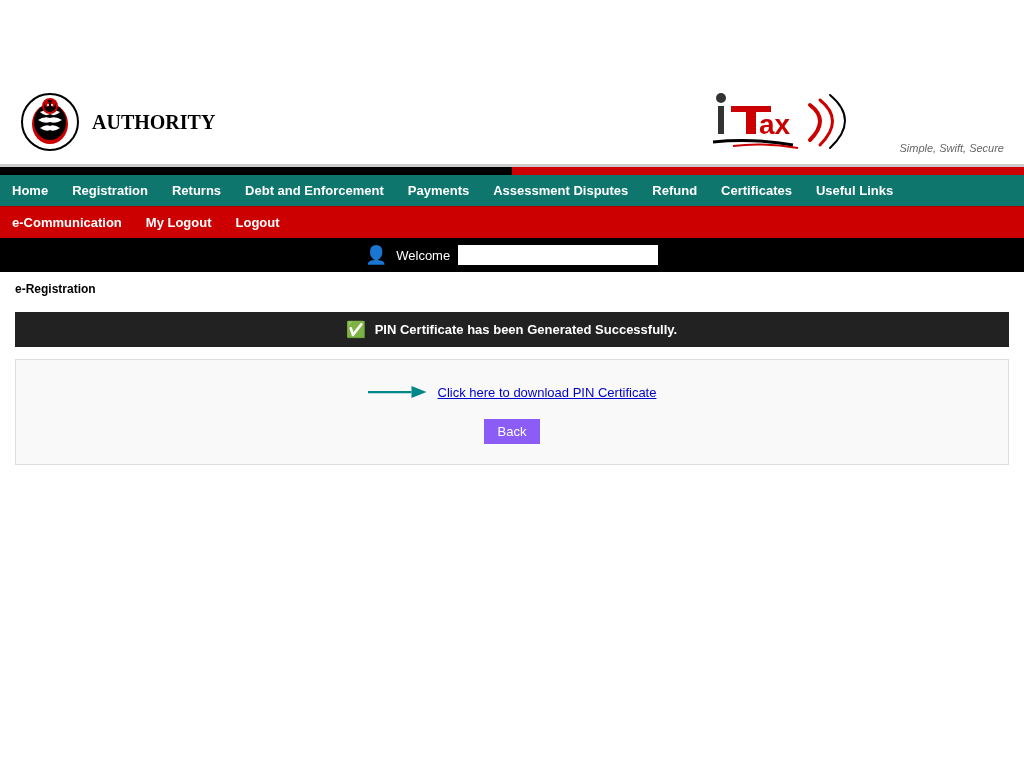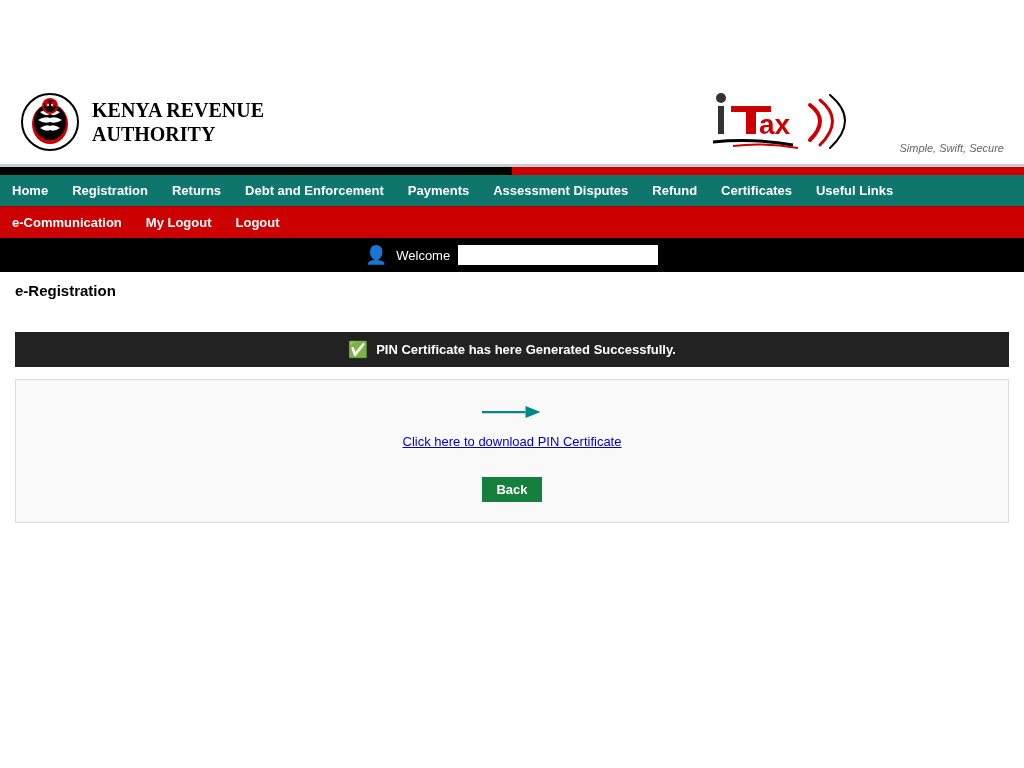--- a/index.html
+++ b/index.html
@@ -129,24 +129,24 @@
       display: inline-block;
     }
 
     
     .main-content {
       padding: 10px 15px;
       background: #fff;
     }
 
     .page-title {
-      font-size: 15px;
+      font-size: 12px;
       font-weight: bold;
       color: #000;
-      margin-bottom: 29px;
+      margin-bottom: 12px;
       padding-bottom: 4px;
     }
 
     
     .success-bar {
       background: #222;
       color: #fff;
       text-align: center;
       padding: 8px 15px;
       font-size: 13px;
@@ -176,22 +176,21 @@
       font-weight: bold;
       color: #000;
       margin-bottom: 8px;
     }
 
     .arrow-link-row {
       display: flex;
       align-items: center;
       justify-content: center;
       gap: 10px;
-      margin-bottom: 28px;
-      flex-direction: column;
+      margin-bottom: 15px;
     }
 
     .arrow-icon {
       color: #009999;
       font-size: 28px;
       display: flex;
       align-items: center;
     }
 
     .arrow-icon svg {
@@ -200,27 +199,27 @@
     }
 
     .download-link {
       color: #0000cc;
       text-decoration: underline;
       font-size: 13px;
       cursor: pointer;
     }
 
     .back-button {
-      background: #15803d;
+      background: #8b5cf6;
       color: #fff;
       border: none;
       padding: 5px 14px;
       font-size: 13px;
       cursor: pointer;
-      font-weight: bold;
+      font-weight: normal;
     }
 
     
   </style>
 </head>
 <body>
 
 <div class="page-wrapper">
 
   <div class="top-space"></div>
@@ -239,21 +238,20 @@
         <path d="M20 36 Q26 32 30 34 Q34 32 40 36 Q34 40 30 38 Q26 40 20 36Z" fill="#fff"></path>
 
         <circle cx="30" cy="14" r="8" fill="#cc0000"></circle>
         <circle cx="30" cy="14" r="6" fill="#000"></circle>
         <ellipse cx="27" cy="12" rx="2" ry="3" fill="#cc0000"></ellipse>
         <ellipse cx="33" cy="12" rx="2" ry="3" fill="#cc0000"></ellipse>
         <circle cx="28" cy="13" r="1" fill="#fff"></circle>
         <circle cx="32" cy="13" r="1" fill="#fff"></circle>
       </svg>
       <div class="kra-text">
-        <div>Kenya Revenue</div>
         <div>Authority</div>
       </div>
     </div>
 
     <div class="itax-logo">
       <div style="display:flex; align-items:baseline; gap:2px;">
 
         <div style="position:relative; display:inline-block;">
           <svg width="100" height="60" viewBox="0 0 100 60">
 
@@ -305,21 +303,21 @@
     <span class="welcome-icon">👤</span>
     <span class="welcome-text">Welcome</span>
     <span class="welcome-name-box"></span>
   </div>
 
   <div class="main-content">
     <div class="page-title">e-Registration</div>
 
     <div class="success-bar">
       <span class="success-icon">✅</span>
-      <span>PIN Certificate has here Generated Successfully.</span>
+      <span>PIN Certificate has been Generated Successfully.</span>
     </div>
 
     <div class="content-area">
 
       <div class="arrow-link-row">
 
         <span class="arrow-icon">
           <svg viewBox="0 0 80 24" xmlns="http://www.w3.org/2000/svg">
             <line x1="0" y1="12" x2="58" y2="12" stroke="#008888" stroke-width="3"></line>
             <polygon points="58,4 78,12 58,20" fill="#008888"></polygon>

